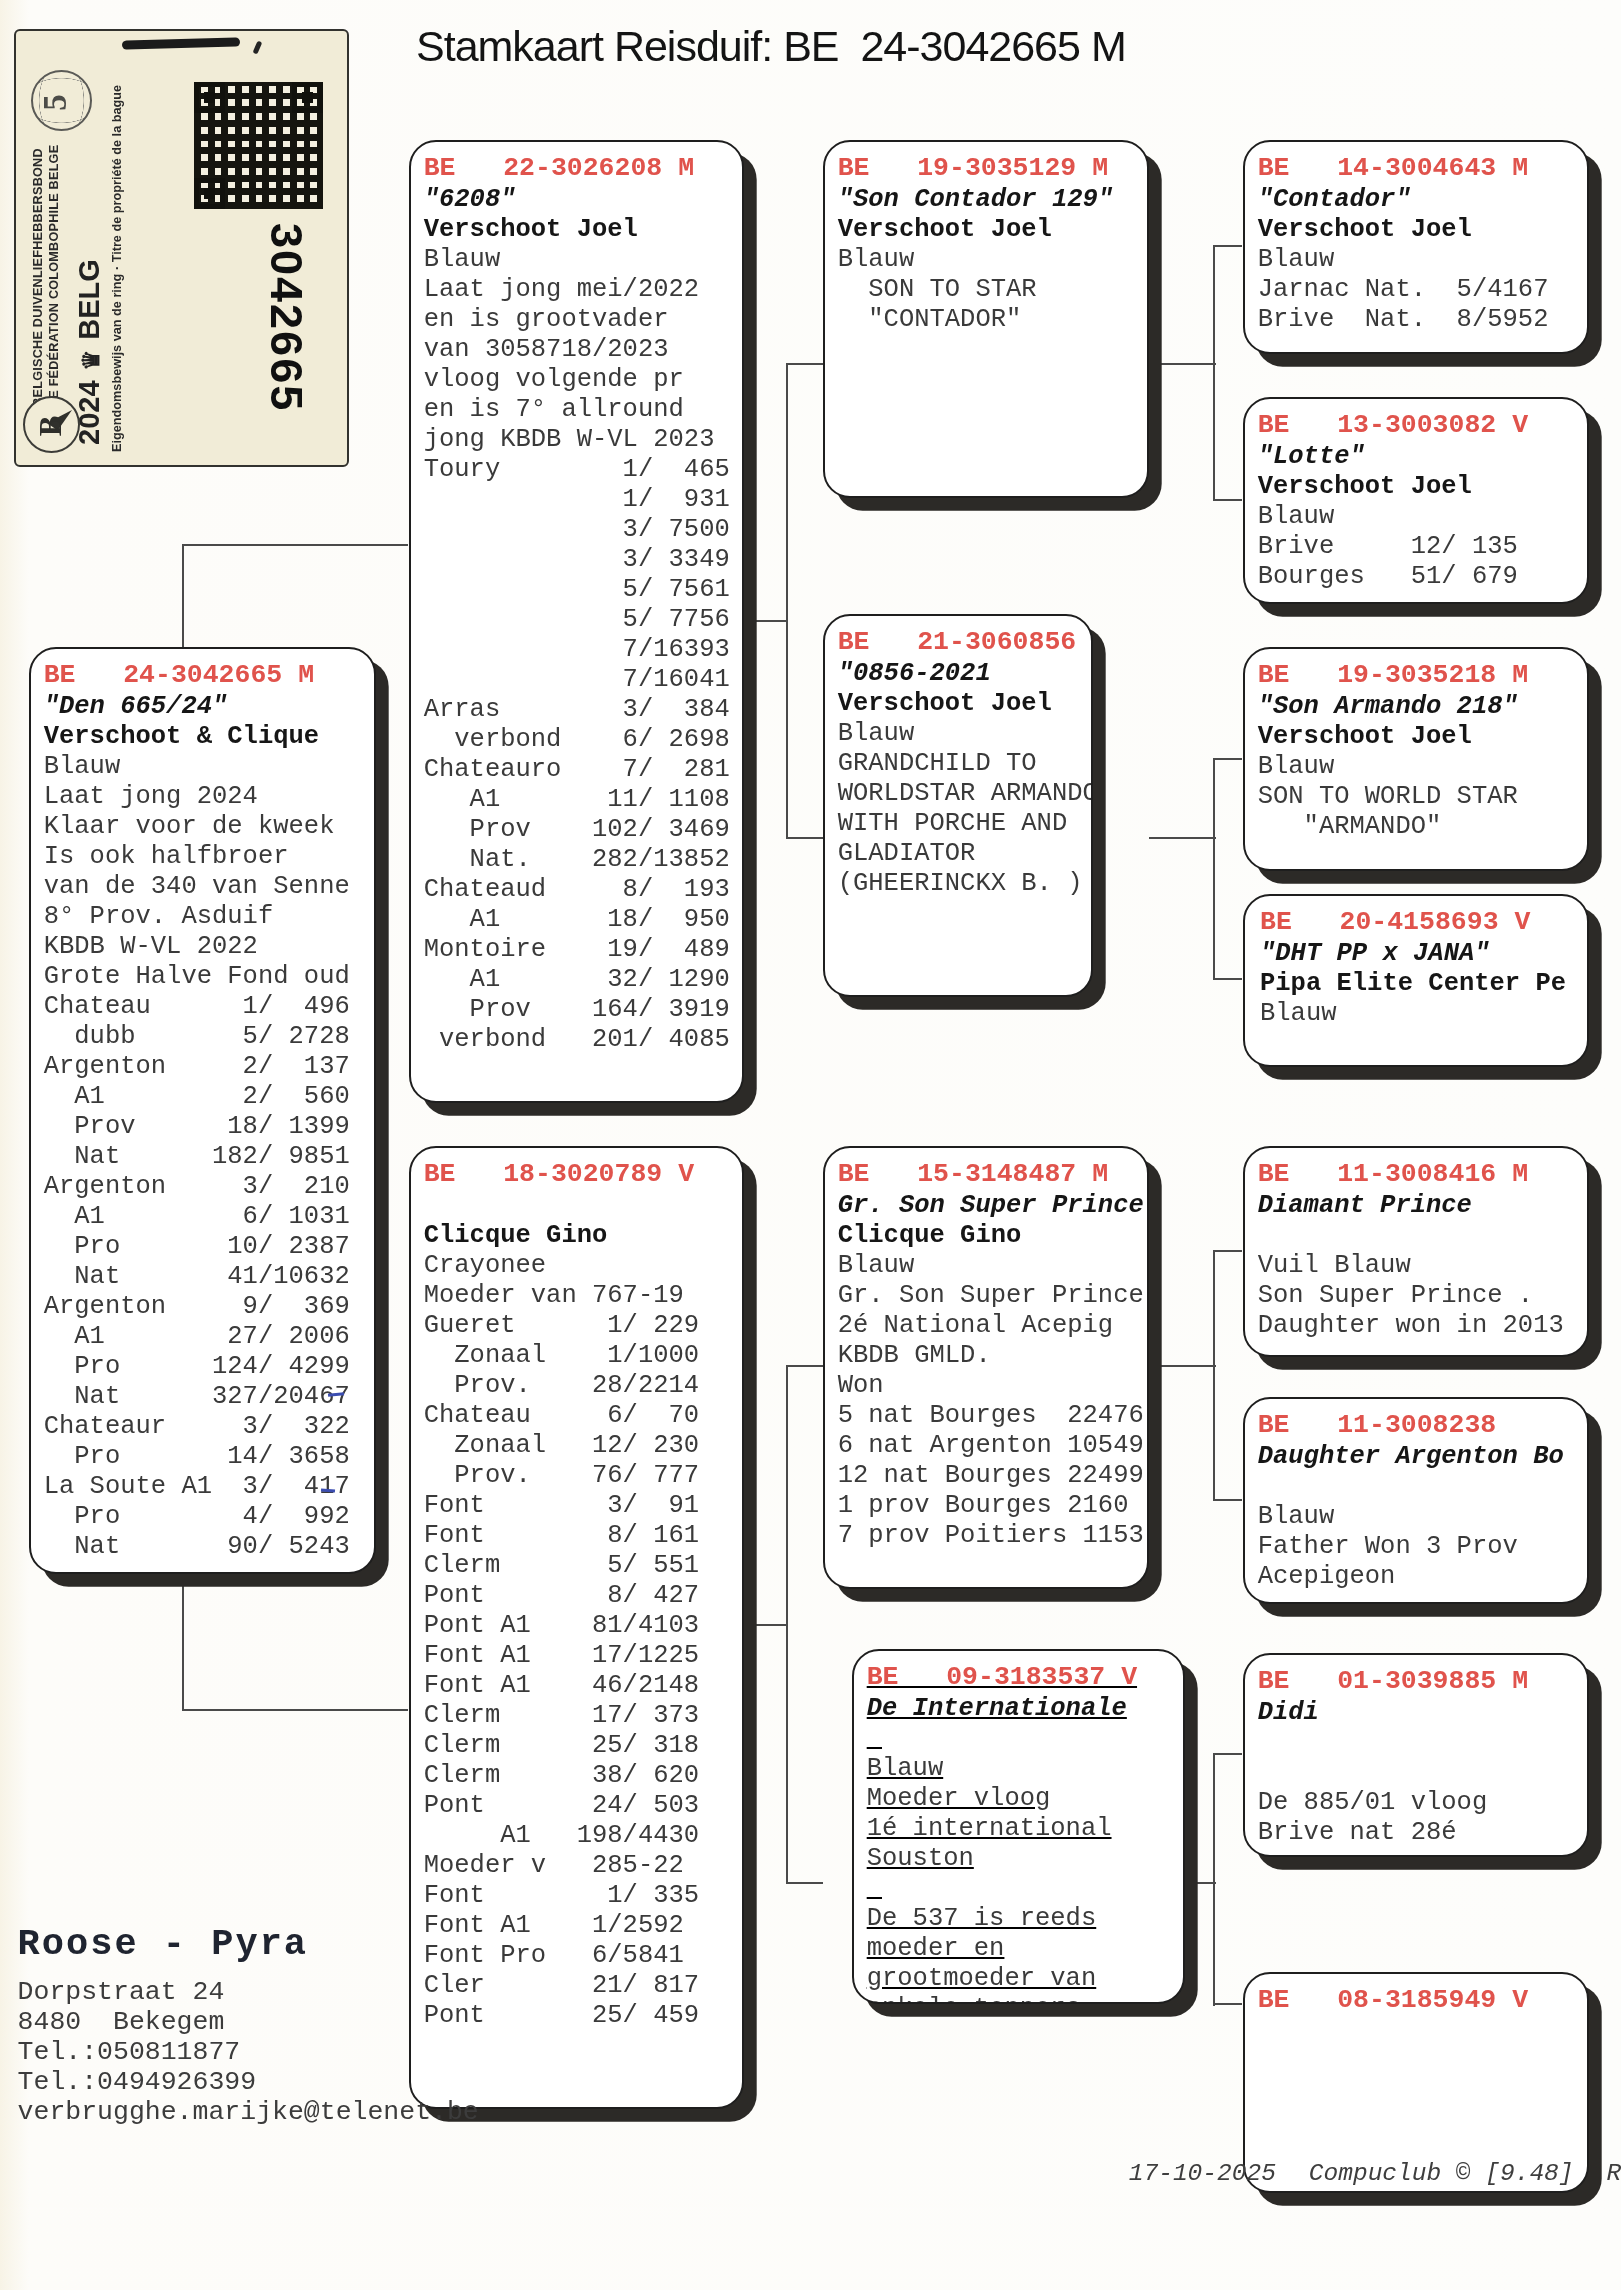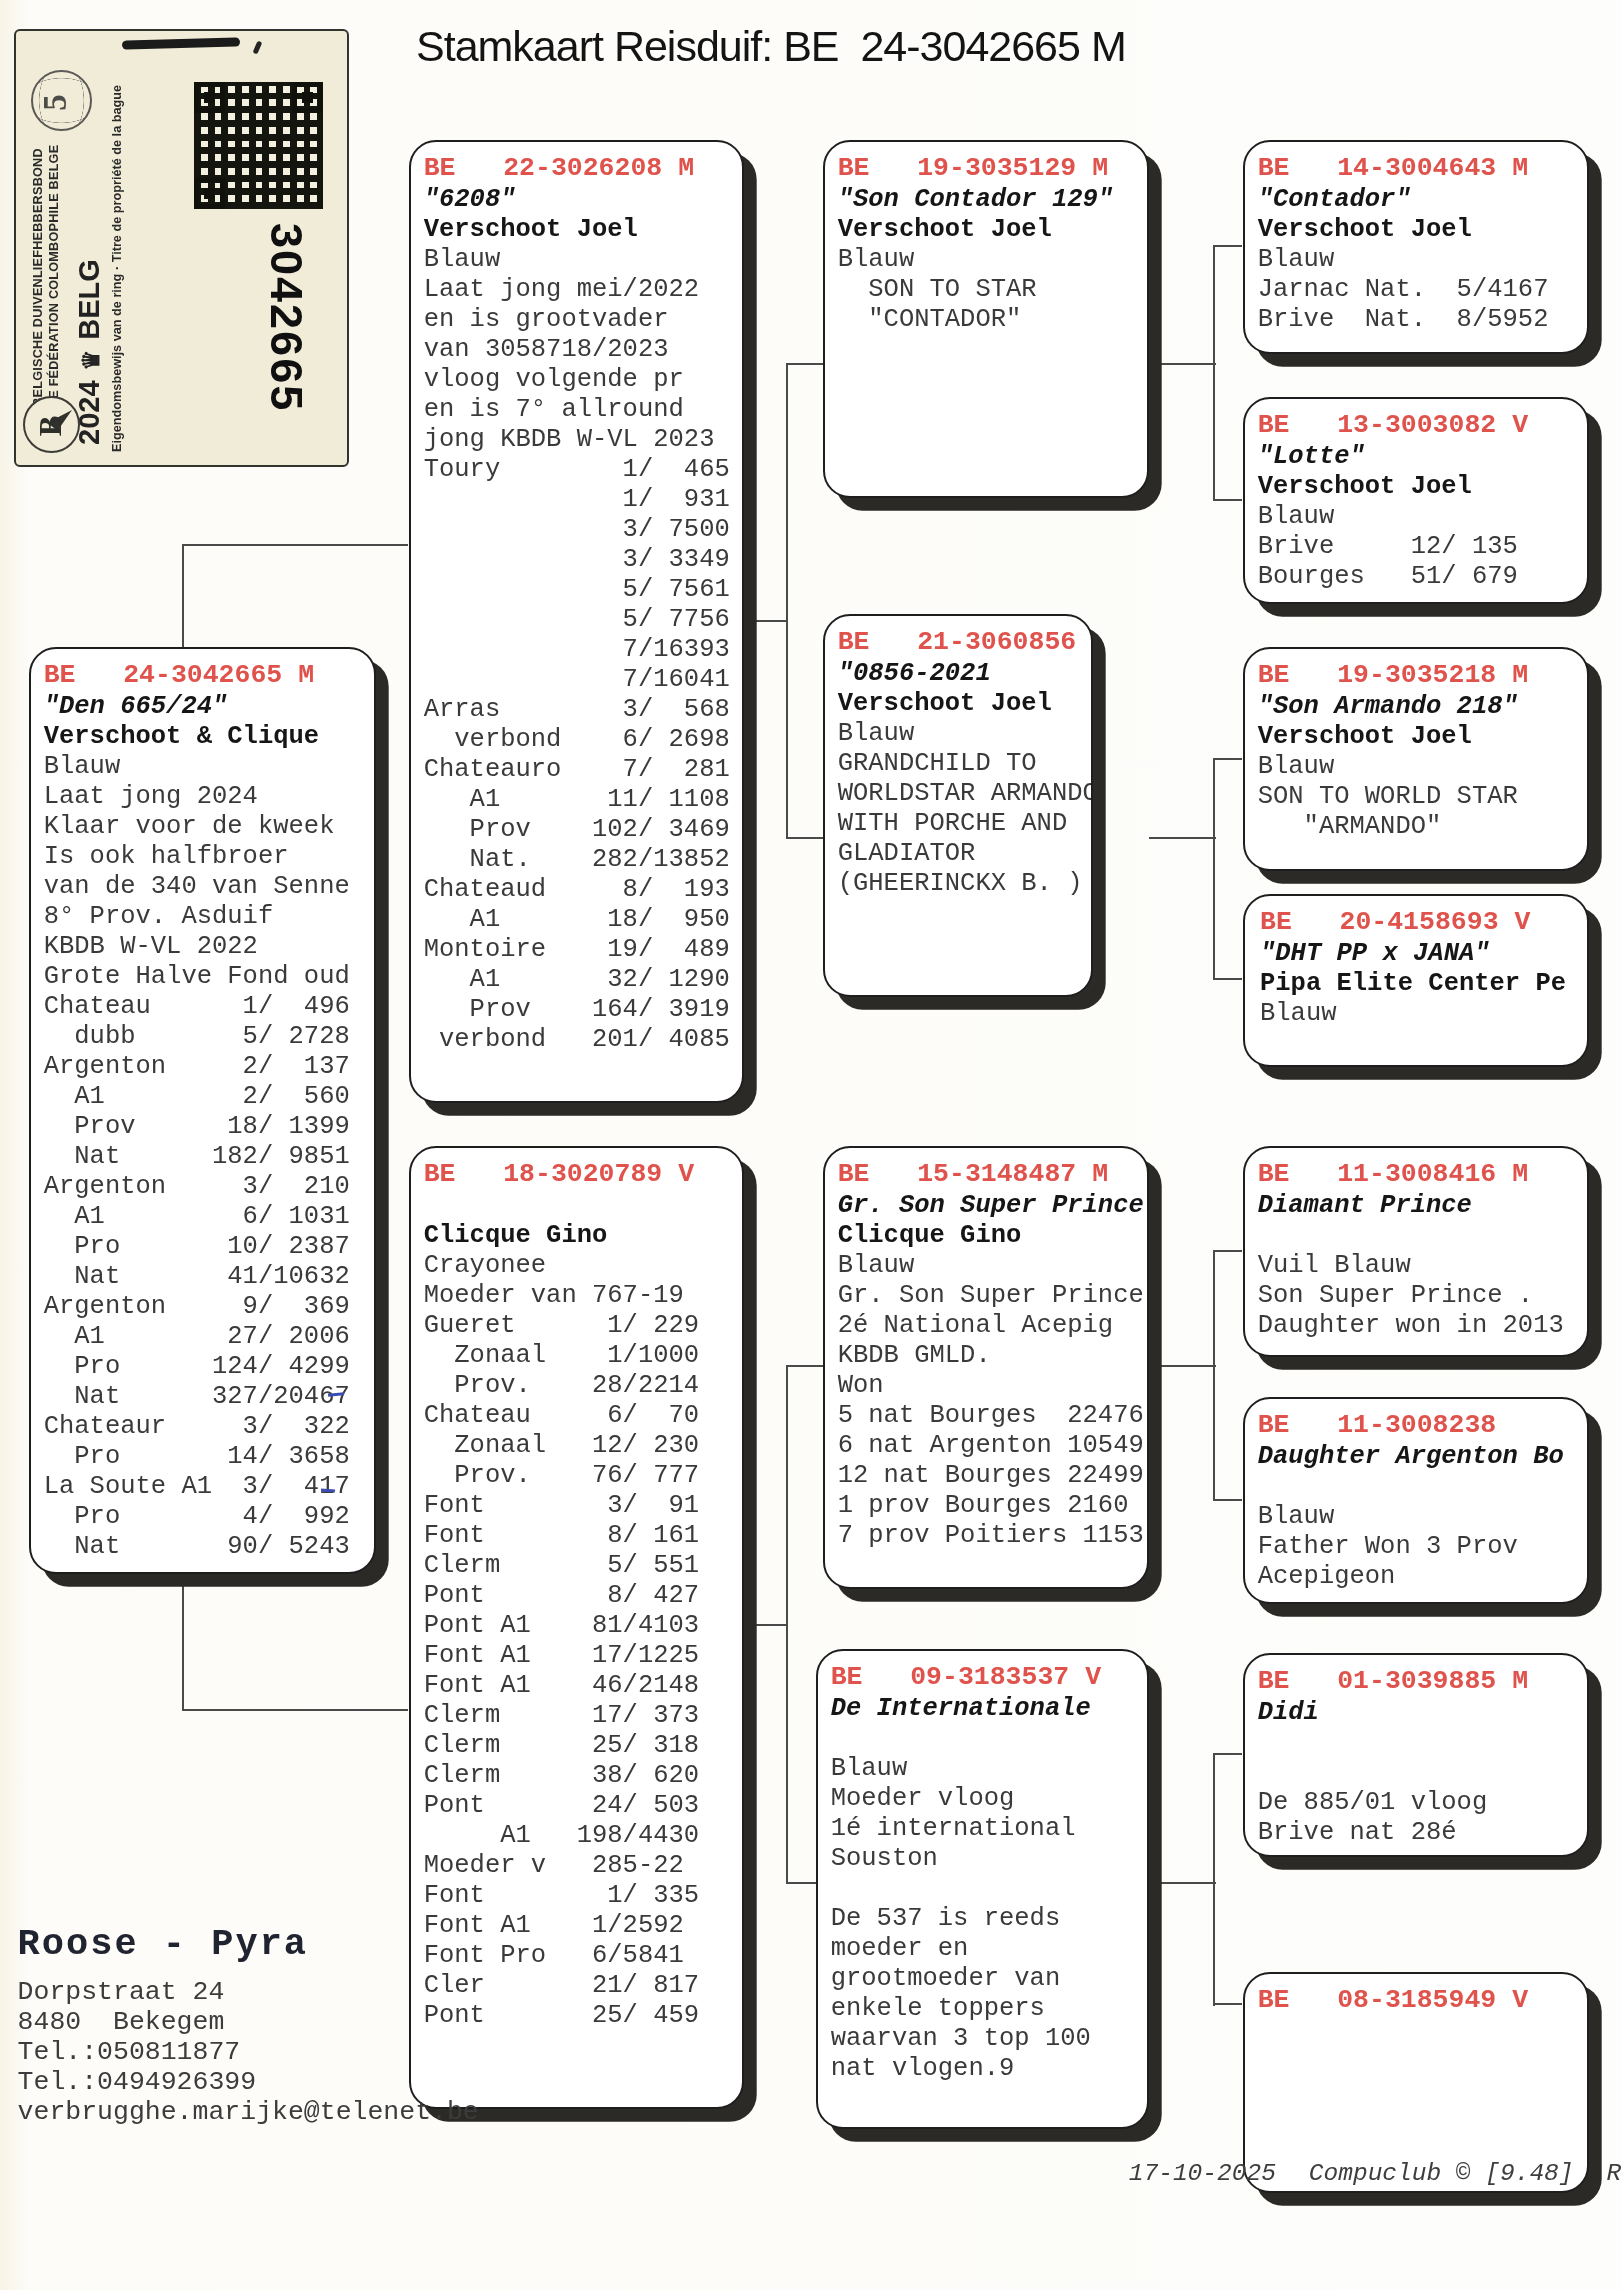--- a/index.html
+++ b/index.html
@@ -65,21 +65,21 @@
   .ring{font:bold 26.5px/33px "Liberation Mono",monospace;color:var(--red);white-space:pre;}
   .row{font:25.5px/30px "Liberation Mono",monospace;color:var(--ink);white-space:pre;}
   .row.bold-line{font-weight:bold;color:var(--ink-dark);}
   .row.name-line{font-weight:bold;font-style:italic;color:var(--ink-dark);}
   #box-subject{left:29px;top:647px;width:347px;height:927px;}
   #box-sire{left:409px;top:140px;width:335px;height:963px;}
   #box-dam{left:409px;top:1146px;width:335px;height:963px;}
   #box-gp1{left:823px;top:140px;width:326px;height:358px;}
   #box-gp2{left:823px;top:614px;width:270px;height:383px;}
   #box-gp3{left:823px;top:1146px;width:326px;height:443px;}
-  #box-gp4{left:816px;top:1649px;width:333px;height:480px;}
+  #box-gp4{left:852px;top:1649px;width:333px;height:355px;text-decoration:underline;}
   #box-ggp1{left:1243px;top:140px;width:346px;height:214px;}
   #box-ggp2{left:1243px;top:397px;width:346px;height:207px;}
   #box-ggp3{left:1243px;top:647px;width:346px;height:224px;}
   #box-ggp4{left:1243px;top:894px;width:346px;height:173px;padding-left:15px;}
   #box-ggp5{left:1243px;top:1146px;width:346px;height:211px;}
   #box-ggp6{left:1243px;top:1397px;width:346px;height:207px;}
   #box-ggp7{left:1243px;top:1653px;width:346px;height:204px;}
   #box-ggp8{left:1243px;top:1972px;width:346px;height:221px;}
   
   .hl,.vl{position:absolute;background:var(--line);}
@@ -210,21 +210,21 @@
         <div class="row">en is 7° allround</div>
         <div class="row">jong KBDB W-VL 2023</div>
         <div class="row">Toury        1/  465</div>
         <div class="row">             1/  931</div>
         <div class="row">             3/ 7500</div>
         <div class="row">             3/ 3349</div>
         <div class="row">             5/ 7561</div>
         <div class="row">             5/ 7756</div>
         <div class="row">             7/16393</div>
         <div class="row">             7/16041</div>
-        <div class="row">Arras        3/  568</div>
+        <div class="row">Arras        3/  384</div>
         <div class="row">  verbond    6/ 2698</div>
         <div class="row">Chateauro    7/  281</div>
         <div class="row">   A1       11/ 1108</div>
         <div class="row">   Prov    102/ 3469</div>
         <div class="row">   Nat.    282/13852</div>
         <div class="row">Chateaud     8/  193</div>
         <div class="row">   A1       18/  950</div>
         <div class="row">Montoire    19/  489</div>
         <div class="row">   A1       32/ 1290</div>
         <div class="row">   Prov    164/ 3919</div>

